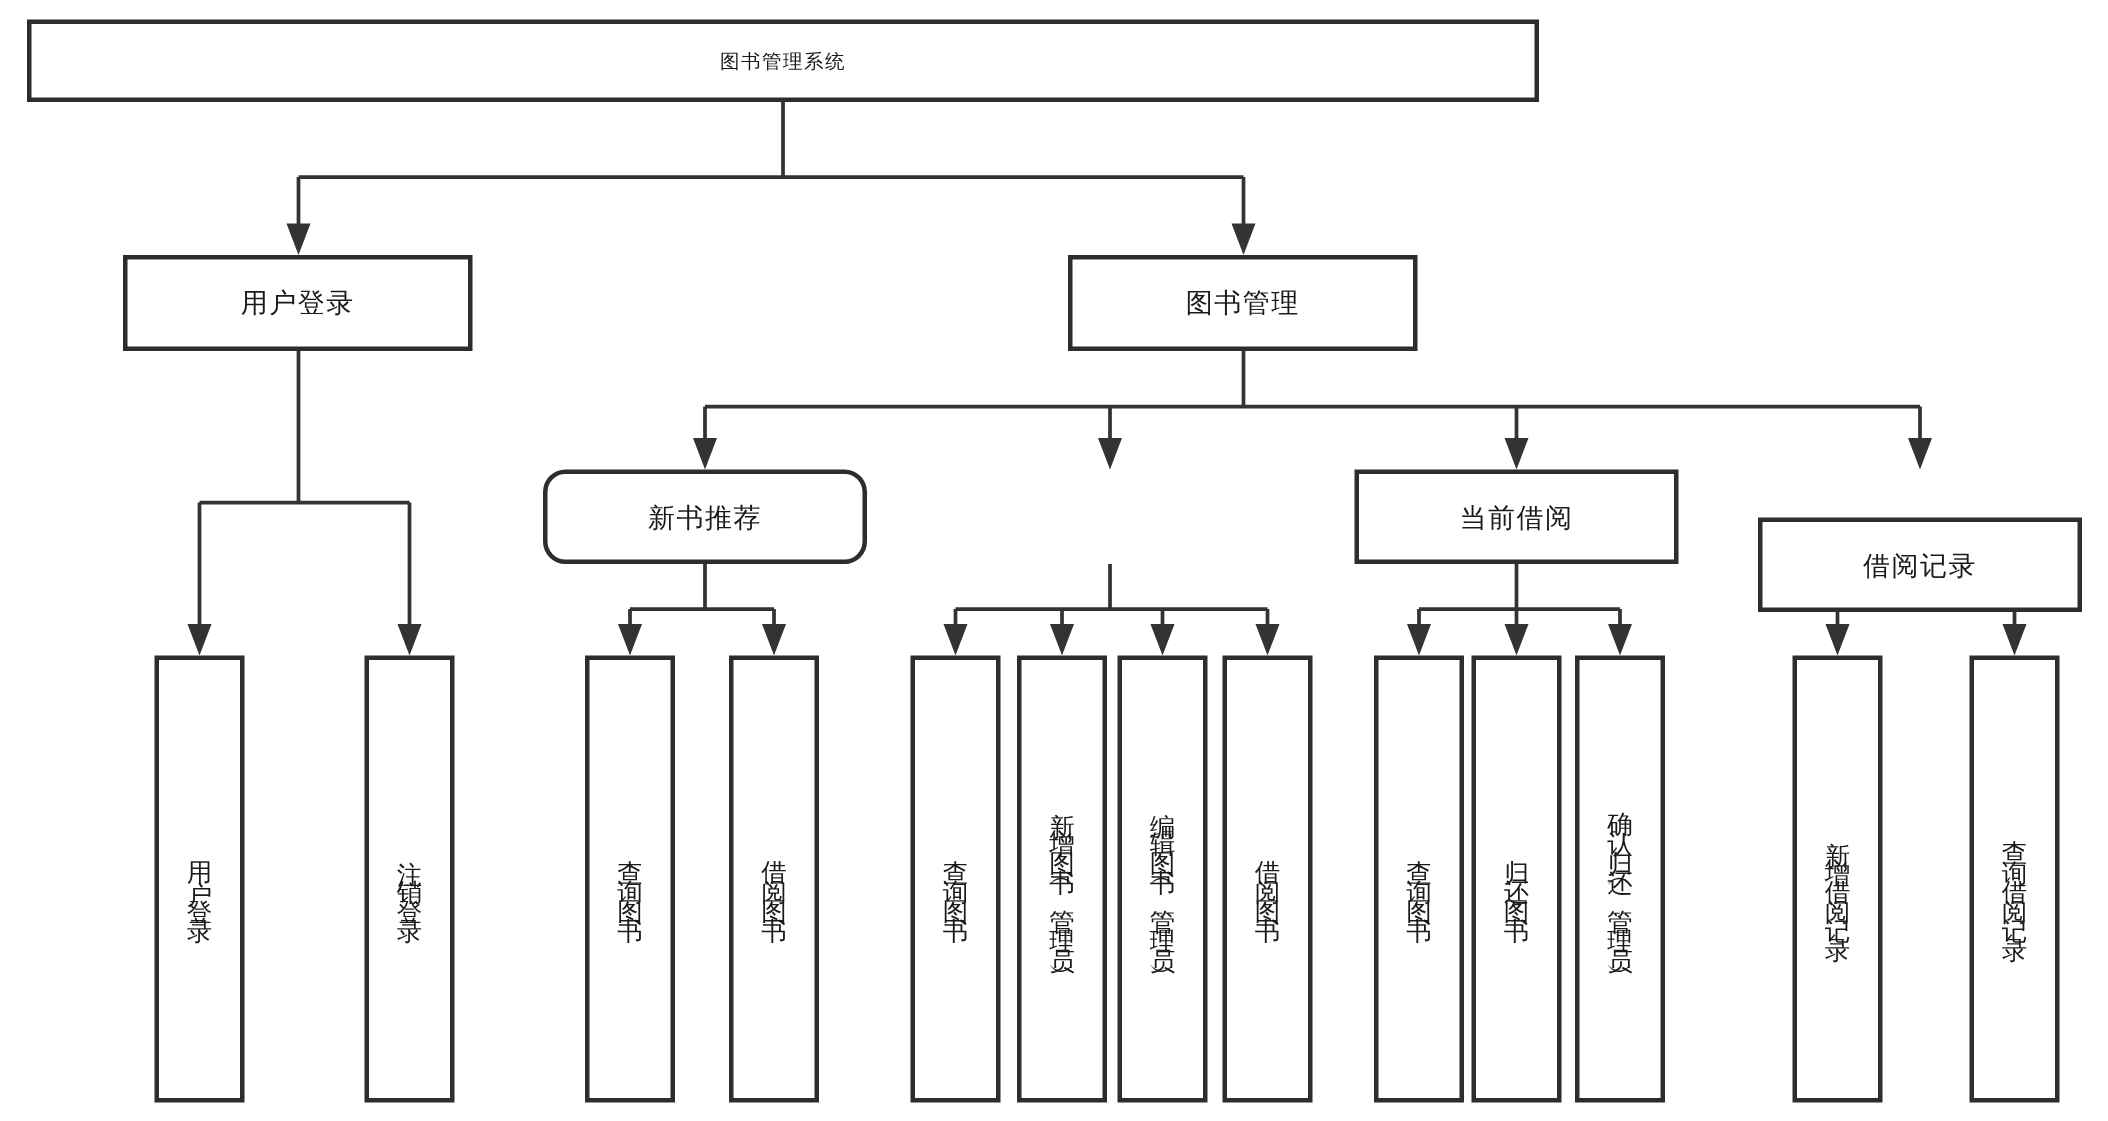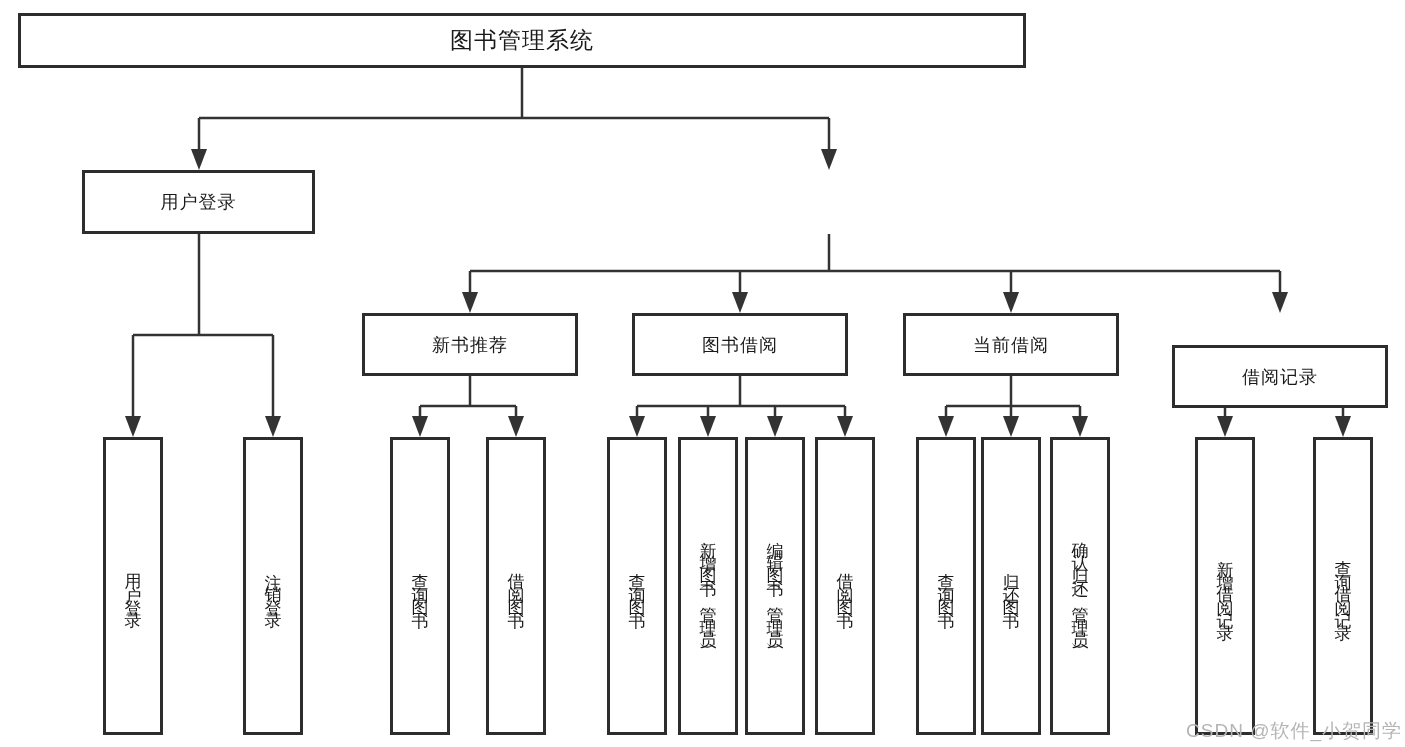--- a/index.html
+++ b/index.html
@@ -33,21 +33,21 @@
   .node {
     position: absolute;
     background: #ffffff;
     border: 3px solid var(--box-border, #2d2d2d);
     display: flex;
     align-items: center;
     justify-content: center;
     color: var(--text, #1a1a1a);
   }
   .hnode { font-size: 18px; letter-spacing: 1px; }
-  .root-node { font-size: 23px; }
+  .root-node { font-size: 13px; }
   .vnode .vlabel {
     writing-mode: vertical-rl;
     text-orientation: mixed;
     font-size: 17px;
     letter-spacing: 13px;
     line-height: 1;
     white-space: nowrap;
   }
 
   .watermark {
@@ -130,26 +130,26 @@
     </g>
   </svg>
 
   <div class="node hnode root-node" style="left:18px; top:13px; width:1008px; height:55px;">
     <span>图书管理系统</span>
   </div>
 
   <div class="node hnode" style="left:82px; top:170px; width:233px; height:64px;">
     <span>用户登录</span>
   </div>
-
-  <div class="node hnode" style="left:362px; top:313px; width:216px; height:63px;">
+  <div class="node hnode" style="left:712px; top:170px; width:233px; height:64px;">
+    <span>图书管理</span>
+  </div>
+
+  <div class="node hnode" style="left:362px; top:313px; width:216px; height:63px;border-radius:15px;">
     <span>新书推荐</span>
-  </div>
-  <div class="node hnode" style="left:632px; top:313px; width:216px; height:63px;">
-    <span>图书借阅</span>
   </div>
   <div class="node hnode" style="left:903px; top:313px; width:216px; height:63px;font-family:Liberation Serif, serif;">
     <span>当前借阅</span>
   </div>
   <div class="node hnode" style="left:1172px; top:313px; width:216px; height:63px;margin-top:32px;">
     <span>借阅记录</span>
   </div>
 
   <div class="node vnode" style="left:103px; top:437px; width:60px; height:298px;">
     <span class="vlabel">用户登录</span>
@@ -188,14 +188,13 @@
     <span class="vlabel">确认归还（管理员）</span>
   </div>
 
   <div class="node vnode" style="left:1195px; top:437px; width:60px; height:298px;">
     <span class="vlabel">新增借阅记录</span>
   </div>
   <div class="node vnode" style="left:1313px; top:437px; width:60px; height:298px;">
     <span class="vlabel">查询借阅记录</span>
   </div>
 
-  <div class="watermark">CSDN @软件_小贺同学</div>
 </div>
 
 </body></html>

